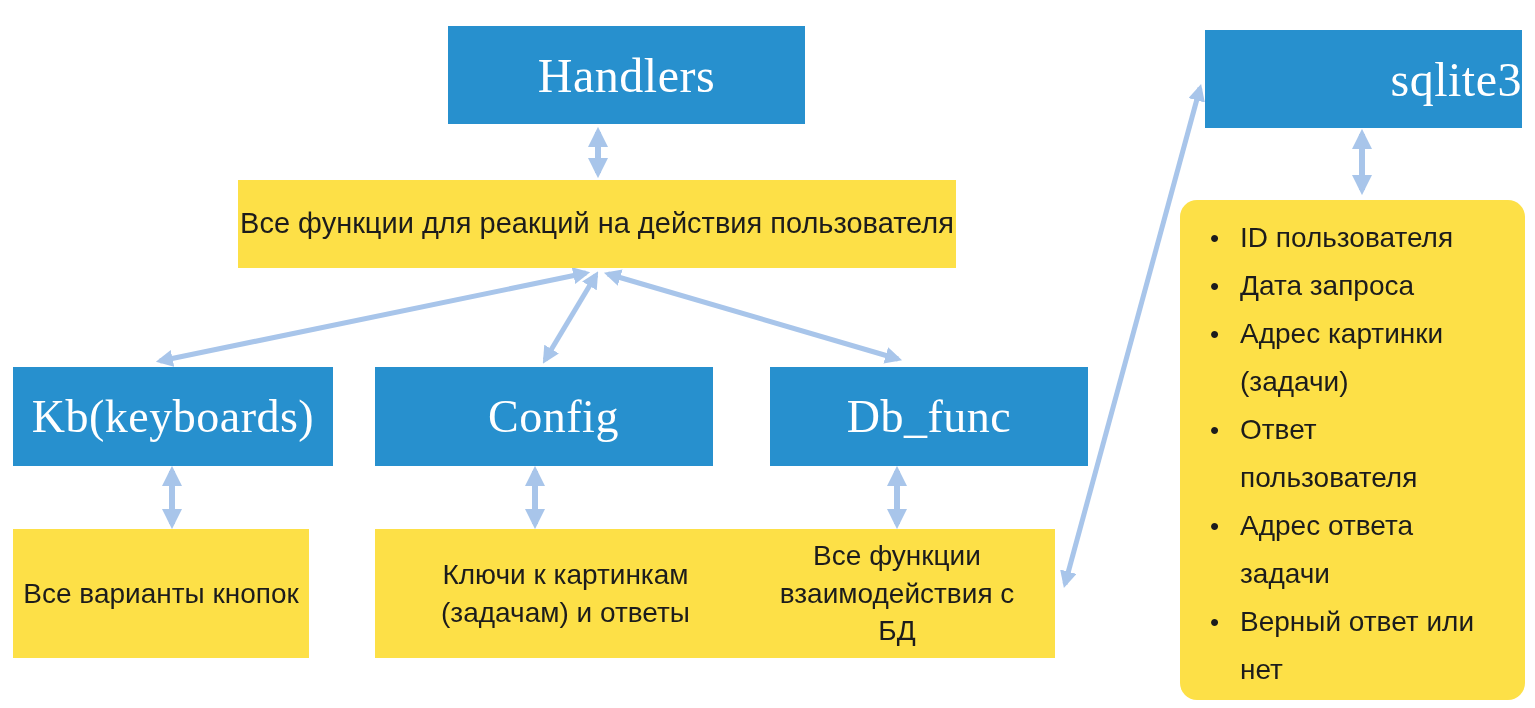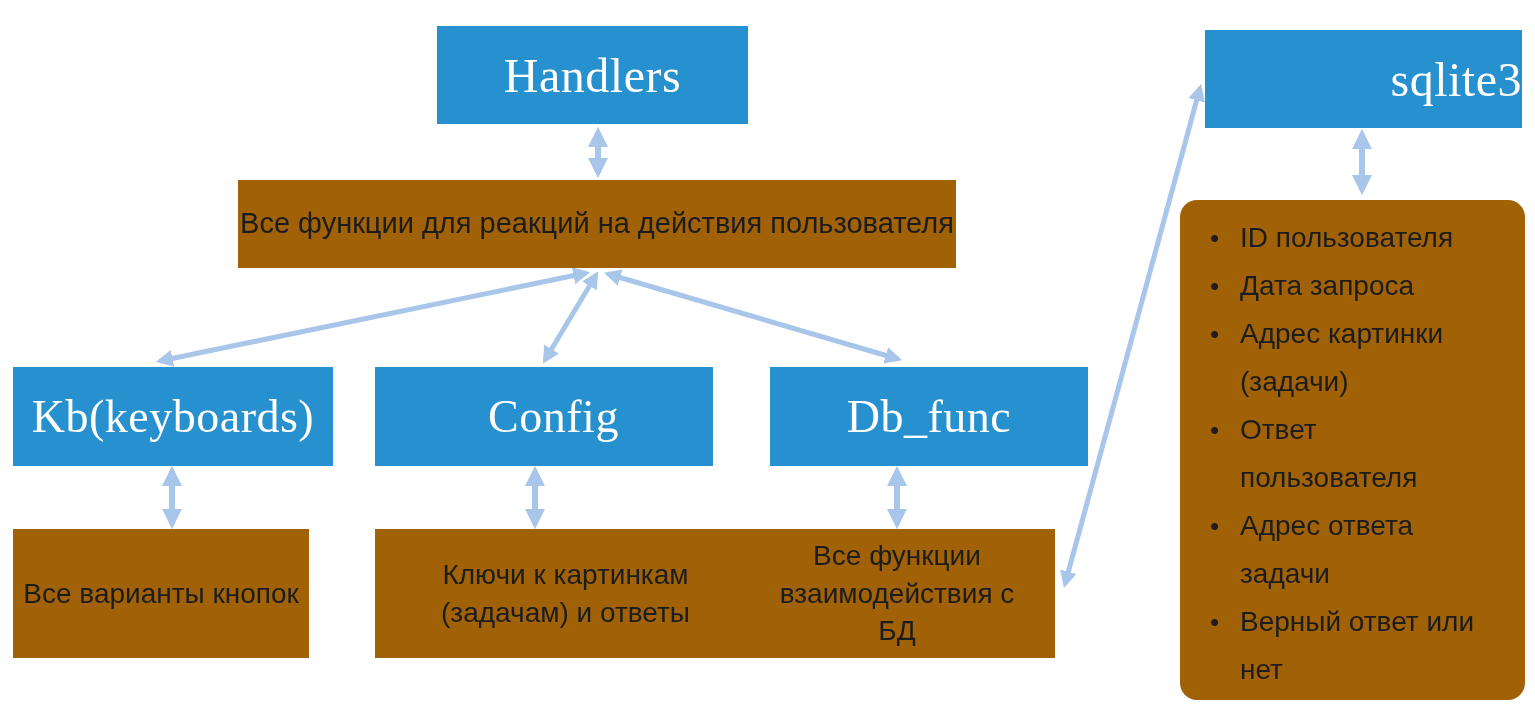--- a/index.html
+++ b/index.html
@@ -19,31 +19,31 @@
     display: flex;
     align-items: center;
     justify-content: center;
     text-align: center;
     font-size: 46px;
     letter-spacing: 0.5px;
   }
   .module.big { font-size: 48px; }
   .desc {
     position: absolute;
-    background: #a16207;
+    background: #fde047;
     color: #1c1c1c;
     font-family: "Liberation Sans", sans-serif;
     font-size: 28px;
     display: flex;
     align-items: center;
     justify-content: center;
     text-align: center;
     line-height: 1.35;
   }
-  #handlers      { left: 437px; top: 26px;  width: 311px; height: 98px; }
+  #handlers      { left: 448px; top: 26px;  width: 357px; height: 98px; }
   #handlers-desc { left: 238px; top: 180px; width: 718px; height: 88px; font-size: 29px; }
   #kb            { left: 13px;  top: 367px; width: 320px; height: 99px; }
   #config        { left: 375px; top: 367px; width: 319px; height: 99px; padding-left: 19px; }
   #db-func       { left: 770px; top: 367px; width: 318px; height: 99px; }
   #kb-desc       { left: 13px;  top: 529px; width: 296px; height: 129px; }
   #config-desc   { left: 375px; top: 529px; width: 381px; height: 129px; padding: 16px 18px; box-sizing: border-box; }
   #db-func-desc  { left: 739px; top: 529px; width: 316px; height: 129px; padding: 0 22px; box-sizing: border-box; }
   #sqlite3       { left: 1205px; top: 30px; width: 317px; height: 98px; justify-content: flex-end; }
   #sqlite3-fields {
     left: 1180px; top: 200px; width: 345px; height: 500px;

